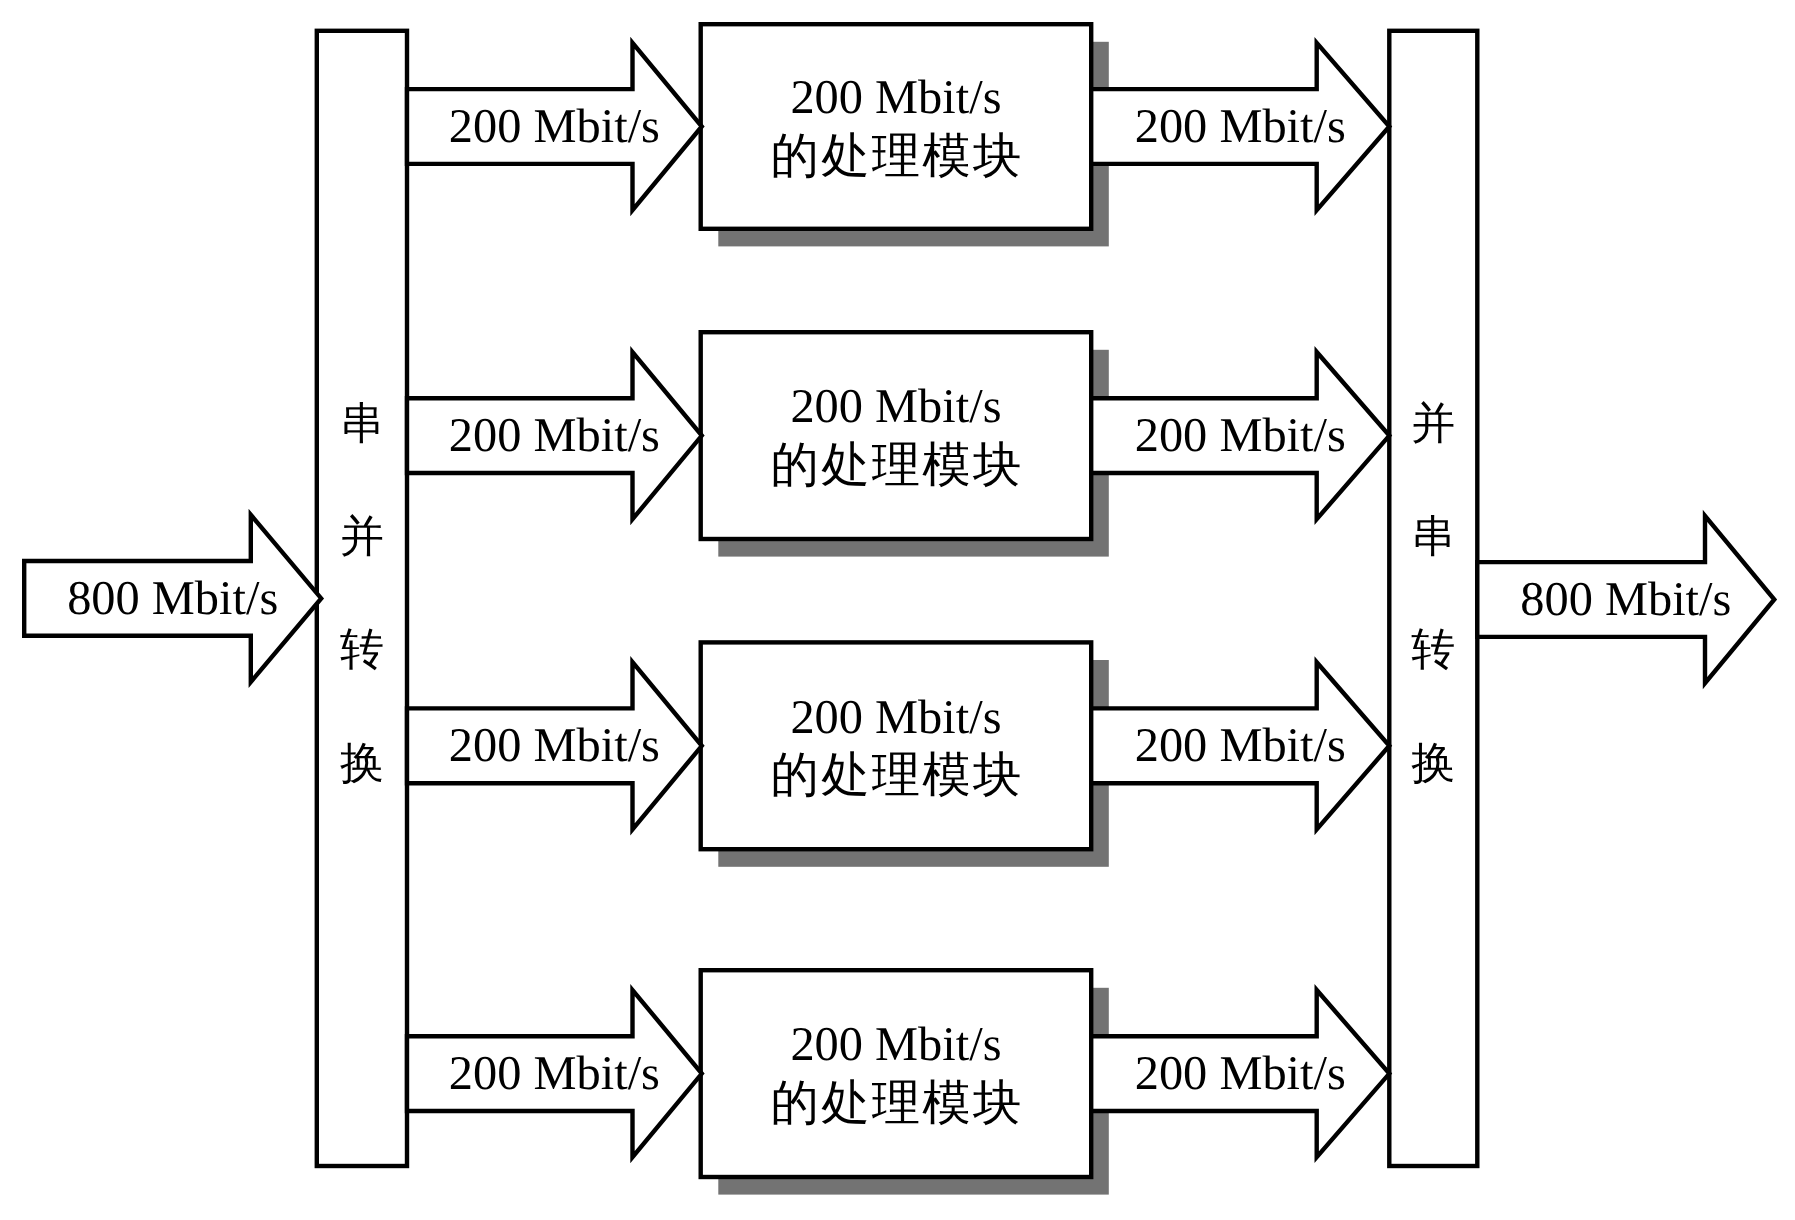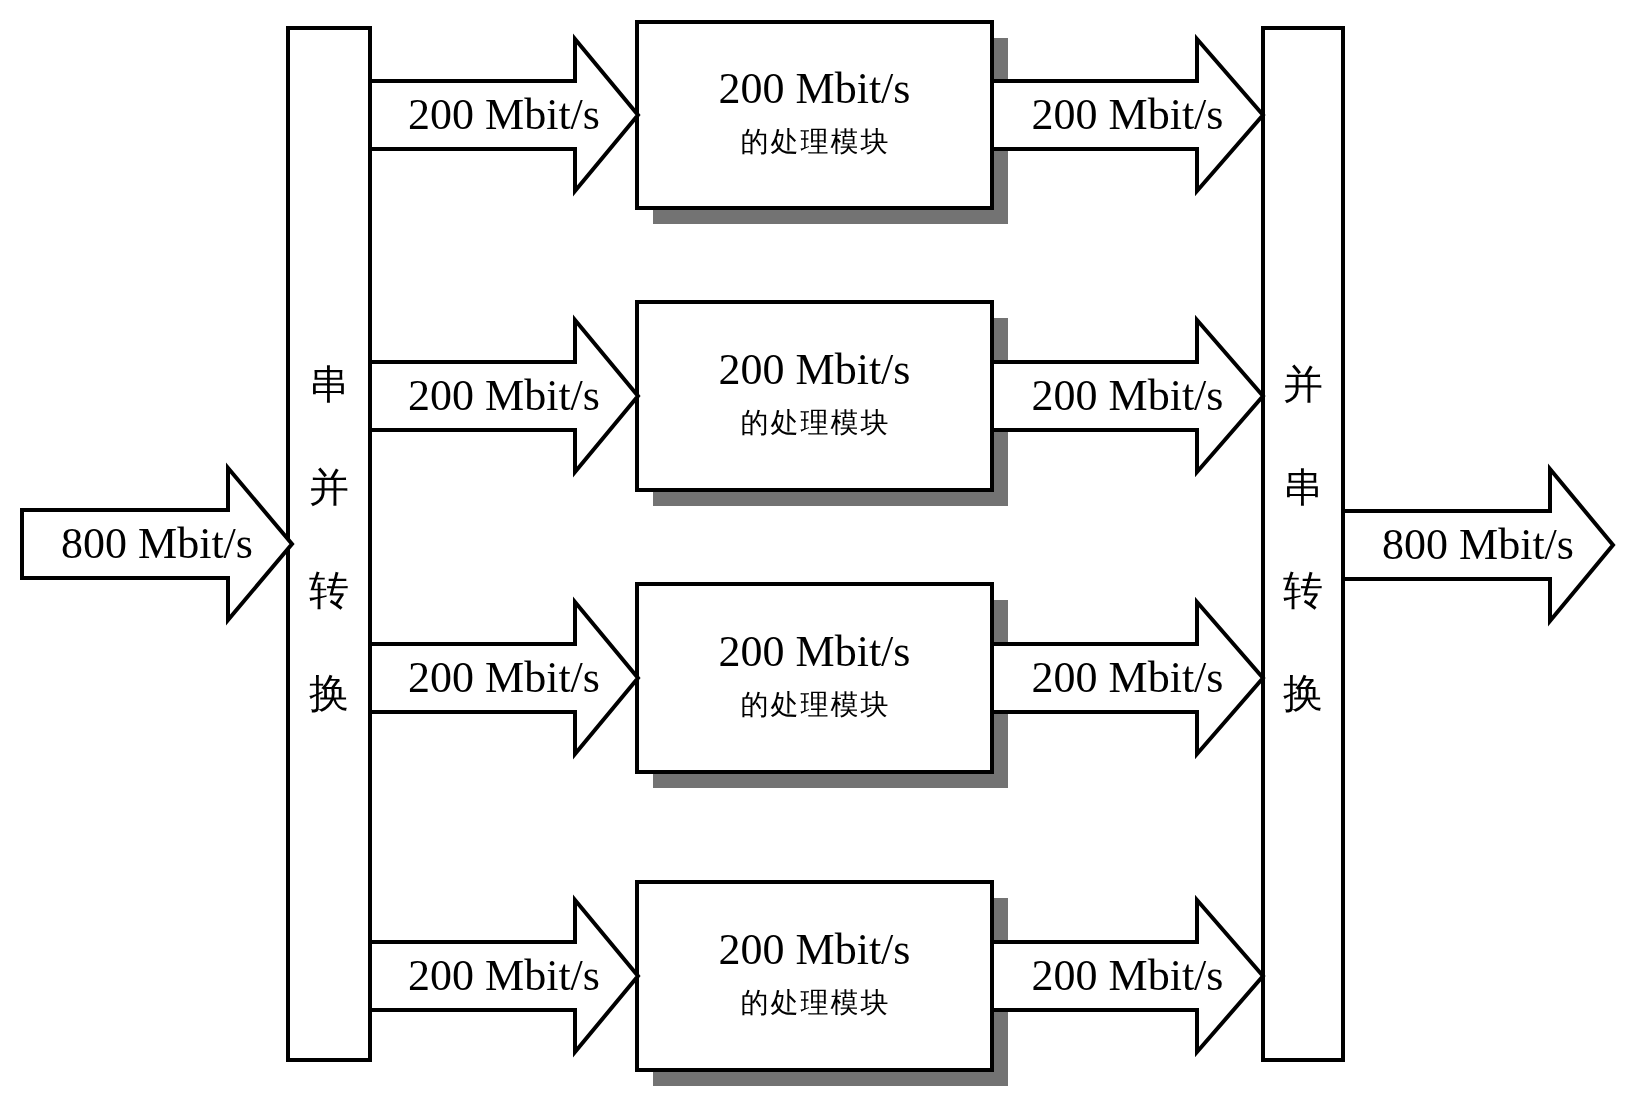--- a/index.html
+++ b/index.html
@@ -37,21 +37,21 @@
     flex-direction: column;
     align-items: center;
     justify-content: center;
   }
   .module-line1 {
     font-size: 44px;
     line-height: 54px;
     white-space: nowrap;
   }
   .module-line2 {
-    font-size: 28px;
+    font-size: 44px;
     line-height: 52px;
     letter-spacing: 2px;
     text-indent: 2px;
     white-space: nowrap;
   }
   .vlabel {
     position: absolute;
     font-size: 40px;
     text-align: center;
   }

